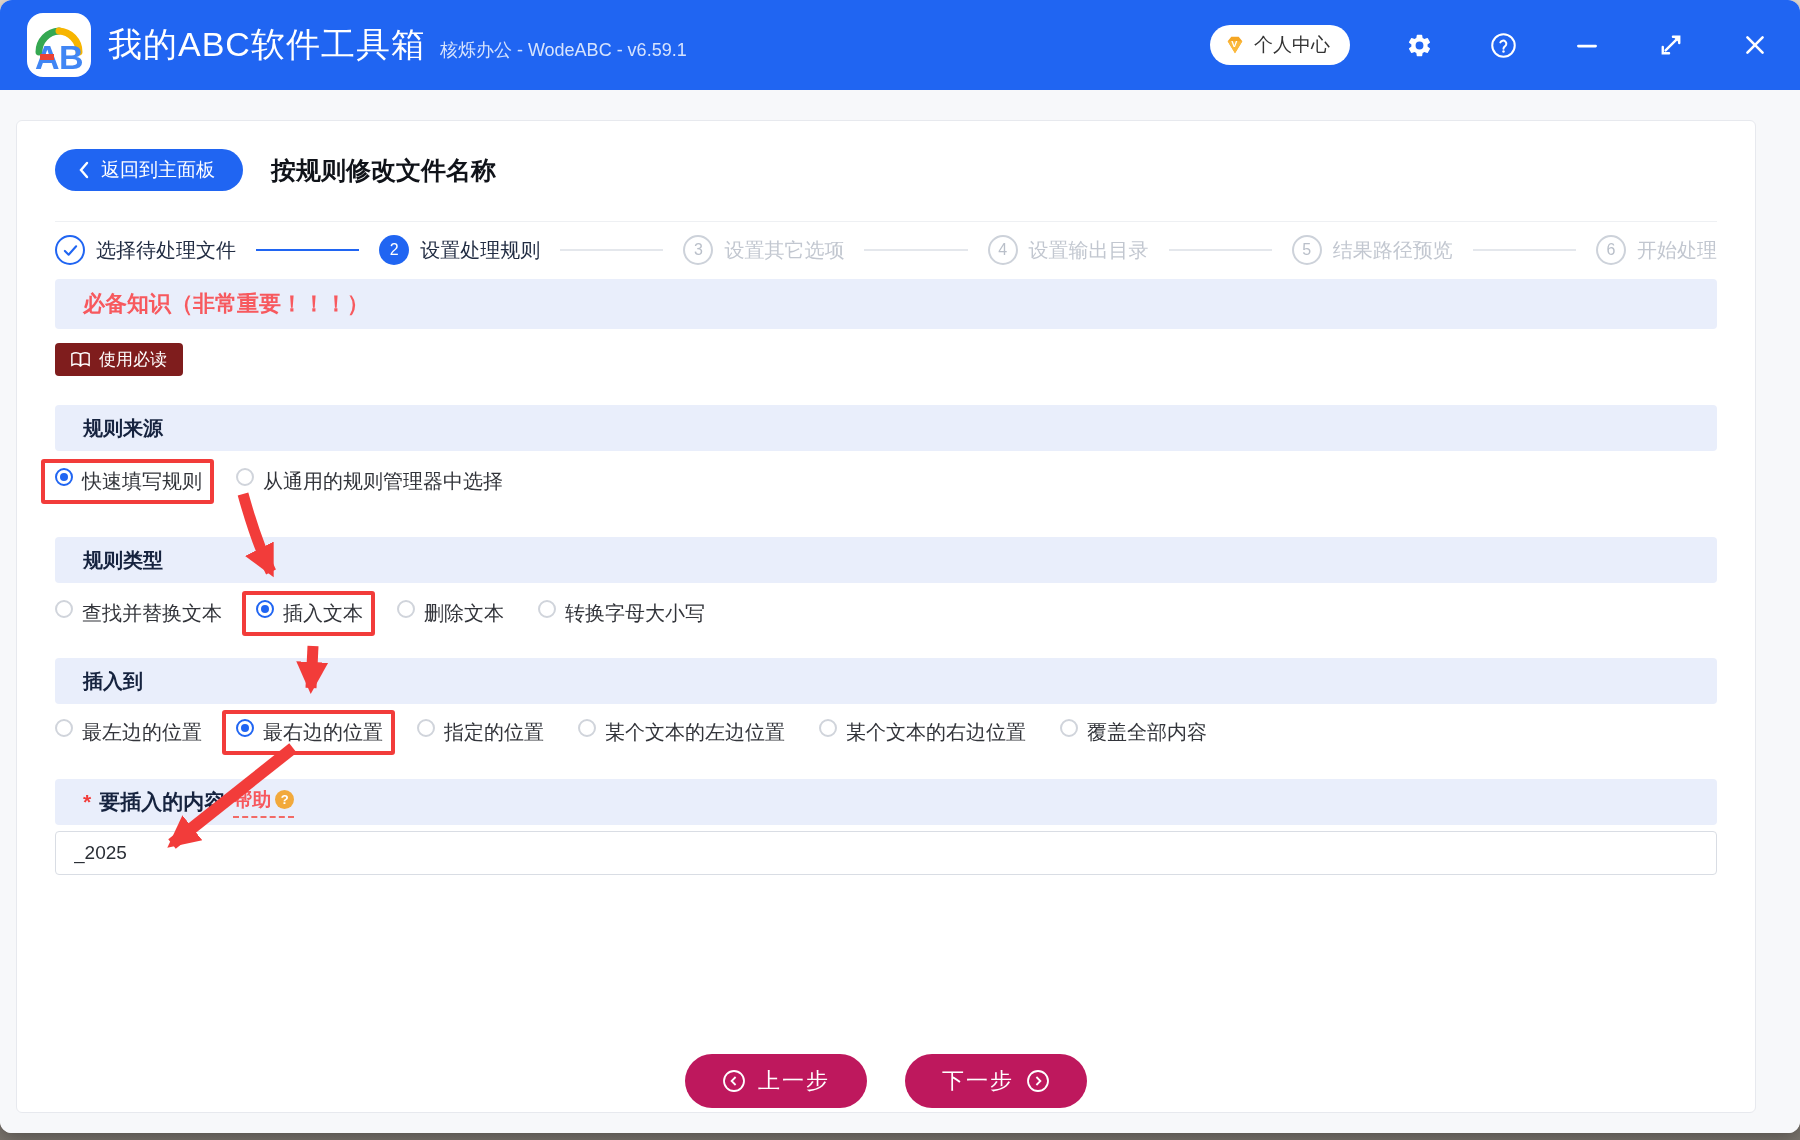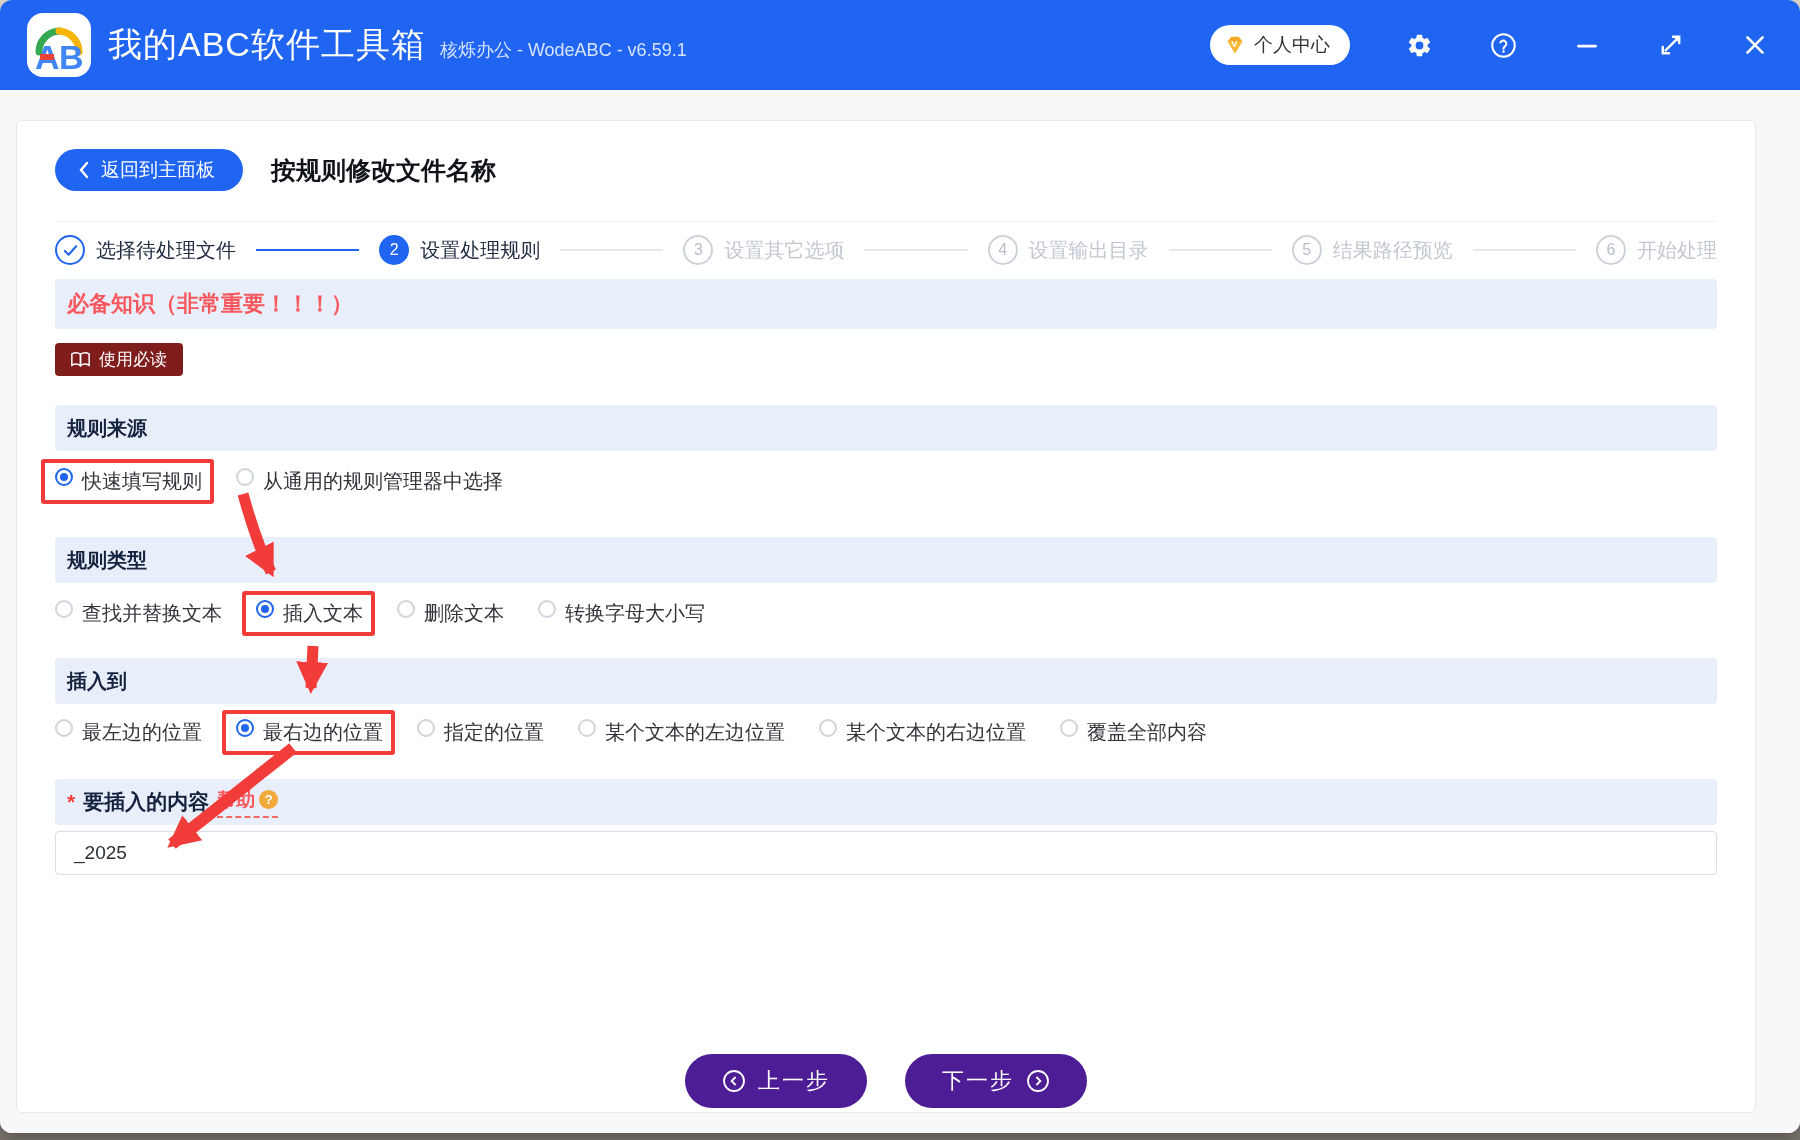--- a/index.html
+++ b/index.html
@@ -55,21 +55,21 @@
   .step-done .step-circle { border:2px solid #2065f2; color:#2065f2; background:#fff; }
   .step-active .step-circle { background:#2065f2; color:#fff; }
   .step-pending .step-circle { border:2px solid #cdd2da; color:#b9bfc9; background:#fff; }
   .step-label { font-size:20px; color:#222d43; white-space:nowrap; }
   .step-pending .step-label { color:#c2c7d0; }
   .step-conn { flex:1 1 auto; height:2px; background:#e4e7ec; margin:0 20px; }
   .step-conn.blue { background:#2065f2; }
   
   .band {
     height:46px; background:#e9eefb; border-radius:4px; display:flex;
-    align-items:center; padding:0 12px; font-size:20px; font-weight:bold; color:#16233f;
+    align-items:center; padding:0 28px; font-size:20px; font-weight:bold; color:#16233f;
   }
   .banner { height:50px; margin-top:1px; font-size:22px; color:#f7595e; }
   .read-btn {
     margin-top:14px; height:33px; background:#7f1d1d; color:#fff; border:none; border-radius:4px;
     display:inline-flex; align-items:center; gap:9px; padding:0 16px; font-size:17px;
     font-family:inherit; cursor:pointer;
   }
   
   .sec-band1 { margin-top:29px; }
   .sec-band2 { margin-top:34px; }
@@ -104,21 +104,21 @@
     width:19px; height:19px; border-radius:50%; background:#f2a93b; color:#fff;
     font-size:13px; font-weight:bold; display:flex; align-items:center; justify-content:center;
   }
   .insert-input {
     margin-top:6px; width:100%; height:44px; border:1px solid #d9dde4; border-radius:4px;
     font-size:19px; color:#2b2f36; padding:16px 18px; font-family:inherit; outline:none; display:block;
   }
   
   .footer { margin-top:179px; display:flex; justify-content:center; gap:38px; }
   .nav-btn {
-    height:54px; min-width:182px; border-radius:27px; background:#4c1d95; color:#fff; border:none;
+    height:54px; min-width:182px; border-radius:27px; background:#be185d; color:#fff; border:none;
     font-size:22px; display:flex; align-items:center; justify-content:center; gap:12px;
     padding:0 30px; font-family:Liberation Serif, serif; cursor:pointer; letter-spacing:2px;
   }
   
   .overlay { position:absolute; left:0; top:0; width:1800px; height:1140px; pointer-events:none; z-index:50; }
 </style>
 </head>
 <body>
 
 <div class="window">

